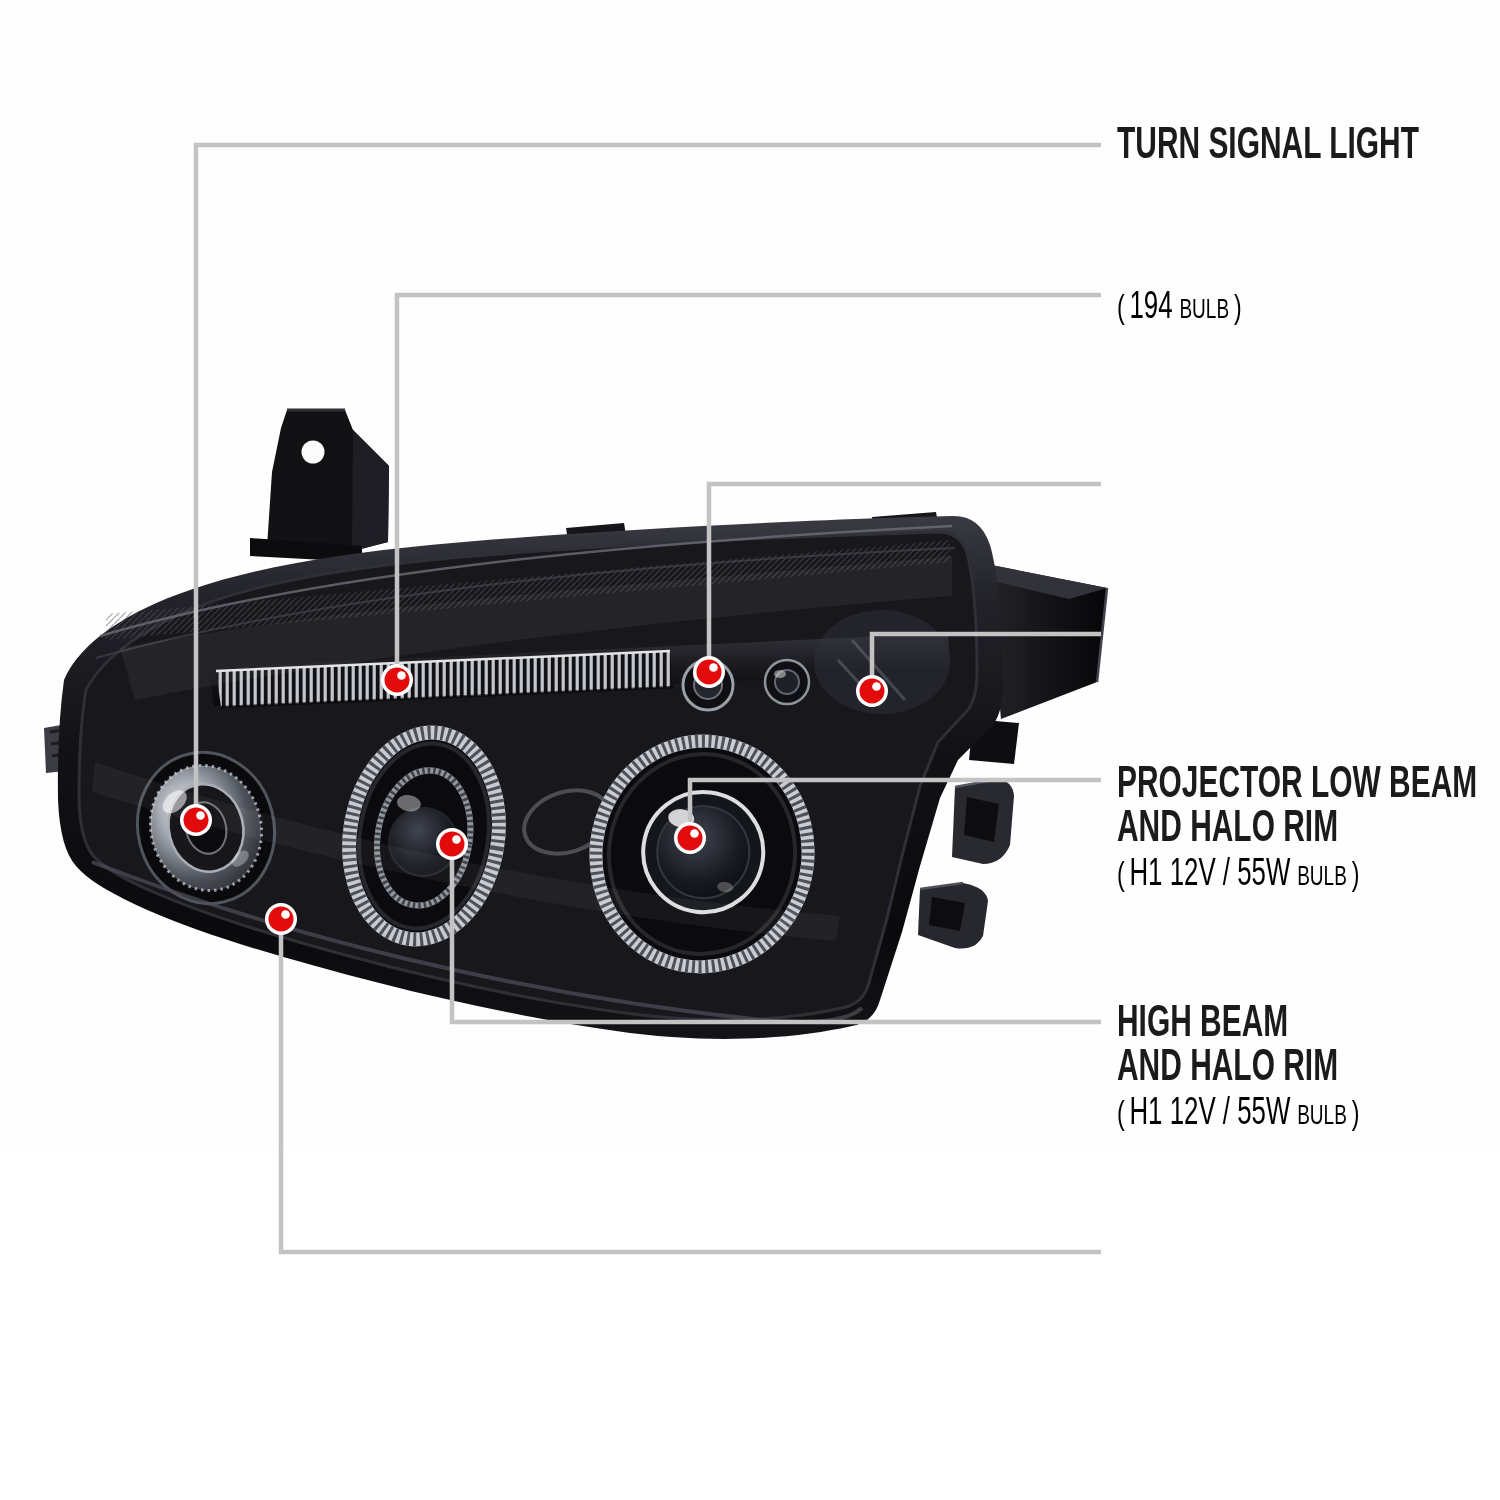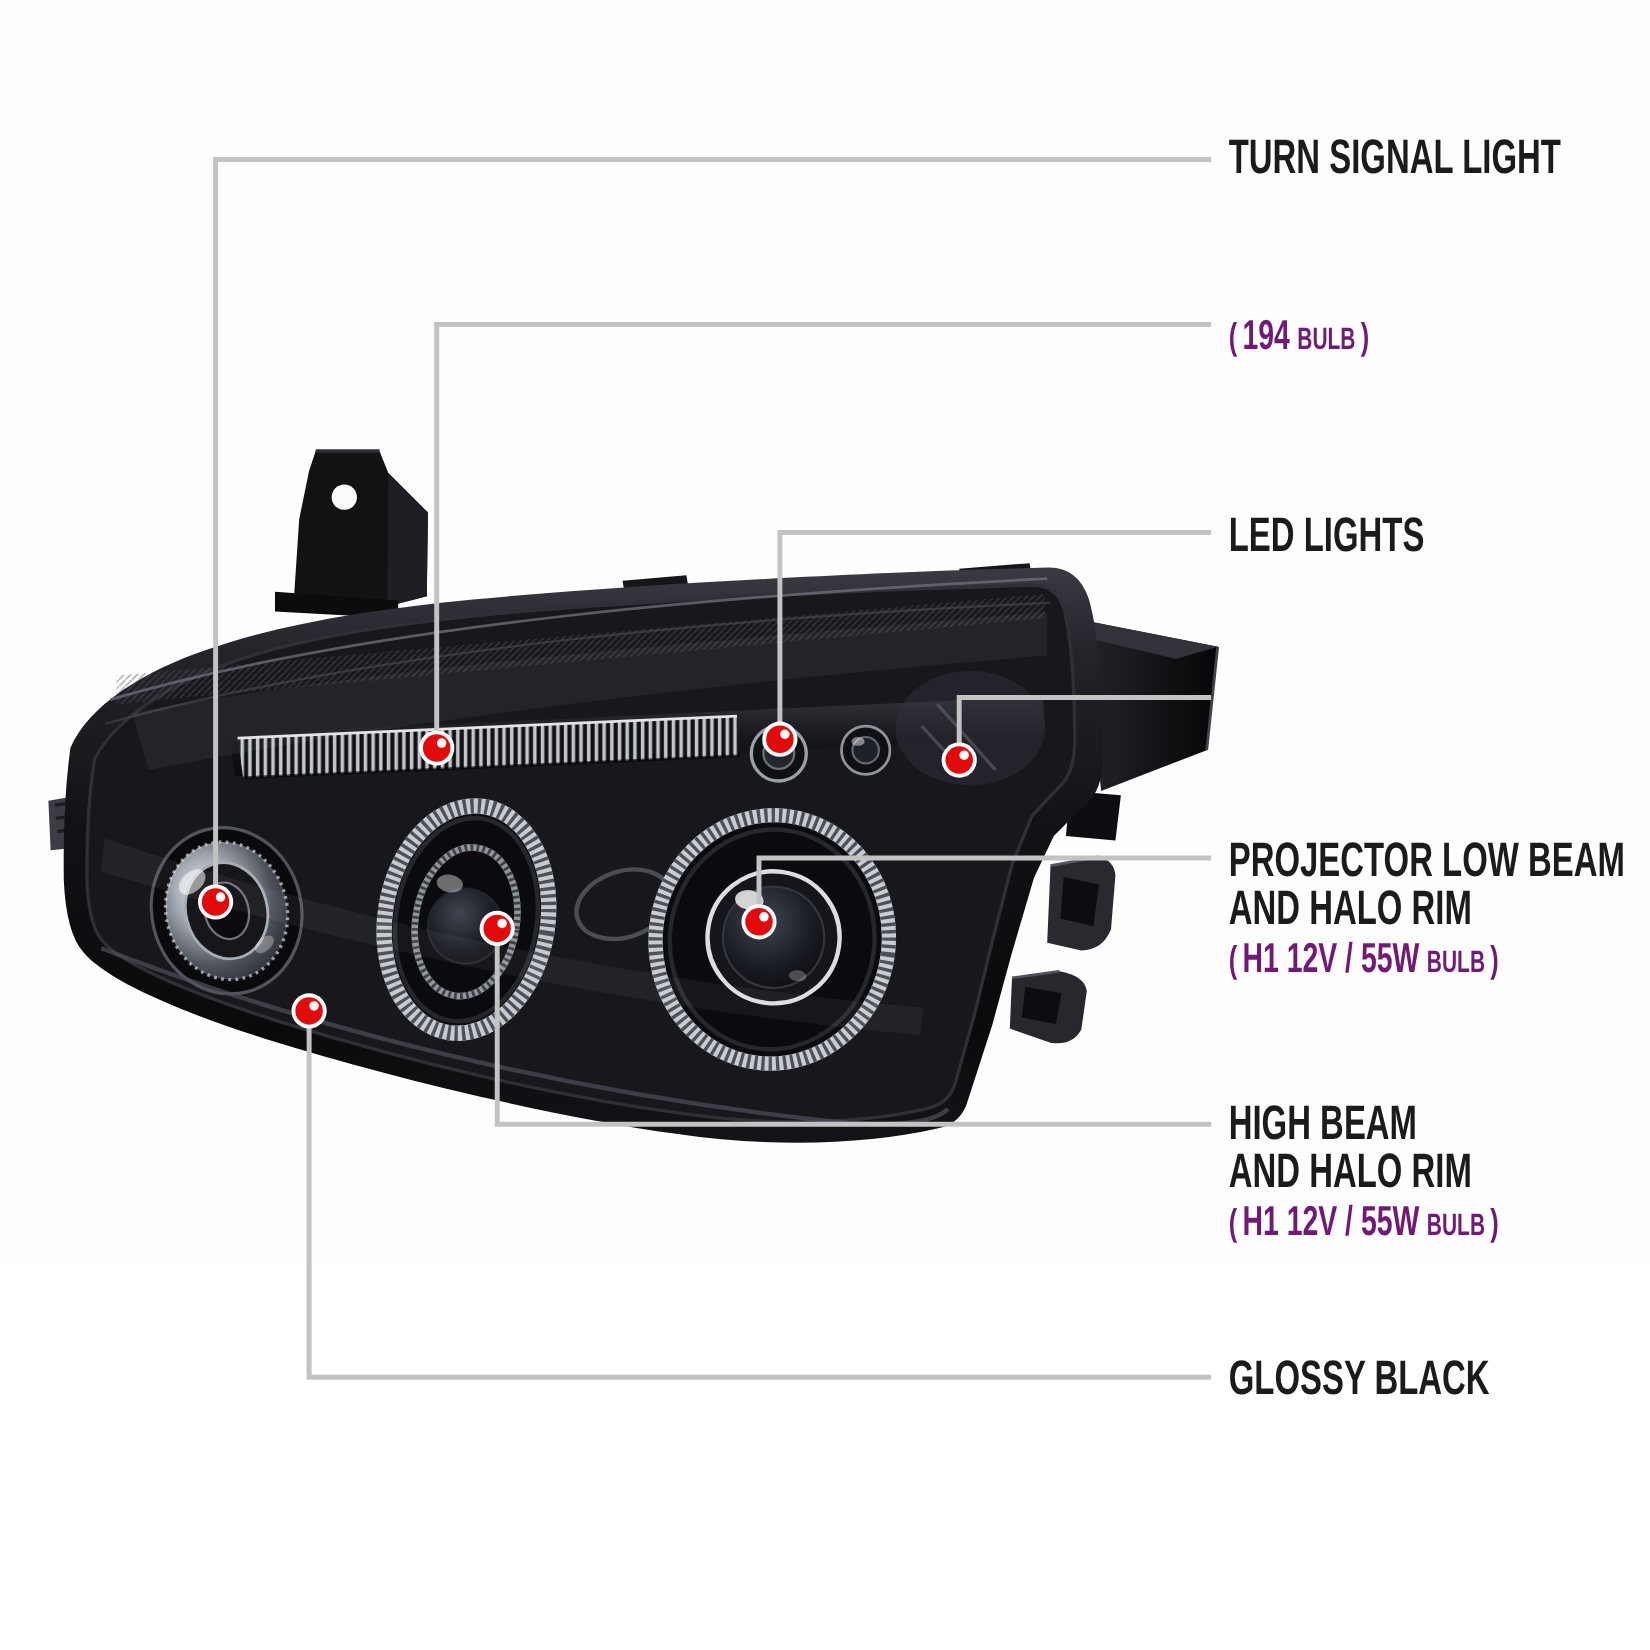--- a/index.html
+++ b/index.html
@@ -8,21 +8,21 @@
     background:#ffffff;
     font-family:"Liberation Sans", sans-serif;
   }
   .stage{position:relative;width:1500px;height:1148px;background:#fefefe;}
   svg.art{position:absolute;left:0;top:0;}
 
   
   .callout{position:absolute;left:1117px;color:#1b1b1b;}
   .t{font-weight:bold;font-size:44px;line-height:44px;white-space:nowrap;}
   .cx{display:inline-block;transform:scaleX(0.68);transform-origin:left center;letter-spacing:0px;}
-  .sub{color:#701a75;font-weight:bold;white-space:nowrap;line-height:44px;margin-top:2px;}
+  .sub{color:#000000;font-weight:normal;white-space:nowrap;line-height:44px;margin-top:2px;}
   .sub .paren{font-size:34px;}
   .sub .paren.close{margin-left:7px;}
   .sub .big{font-size:38px;margin-left:7px;}
   .sub .small{font-size:28px;margin-left:10px;}
   .dot-white{fill:#ffffff;}
   .dot-red{fill:#e20a0a;}
 </style>
 </head>
 <body>
 
@@ -214,34 +214,28 @@
   </svg>
 
   <div class="callout" style="top:121px">
     <div class="t"><span class="cx">TURN SIGNAL LIGHT</span></div>
   </div>
 
   <div class="callout" style="top:281px">
     <div class="sub"><span class="cx"><span class="paren">(</span><span class="big">194</span><span class="small">BULB</span><span class="paren close">)</span></span></div>
   </div>
 
-  <div class="callout" style="top:465px">
-    <div class="t"><span class="cx">LED LIGHTS</span></div>
-  </div>
 
 
   <div class="callout" style="top:760px">
     <div class="t"><span class="cx">PROJECTOR LOW BEAM</span></div>
     <div class="t"><span class="cx">AND HALO RIM</span></div>
     <div class="sub"><span class="cx"><span class="paren">(</span><span class="big">H1 12V / 55W</span><span class="small">BULB</span><span class="paren close">)</span></span></div>
   </div>
 
   <div class="callout" style="top:999px">
     <div class="t"><span class="cx">HIGH BEAM</span></div>
     <div class="t"><span class="cx">AND HALO RIM</span></div>
     <div class="sub"><span class="cx"><span class="paren">(</span><span class="big">H1 12V / 55W</span><span class="small">BULB</span><span class="paren close">)</span></span></div>
   </div>
 
-  <div class="callout" style="top:1231px">
-    <div class="t"><span class="cx">GLOSSY BLACK</span></div>
-  </div>
 
 </div>
 
 </body></html>

